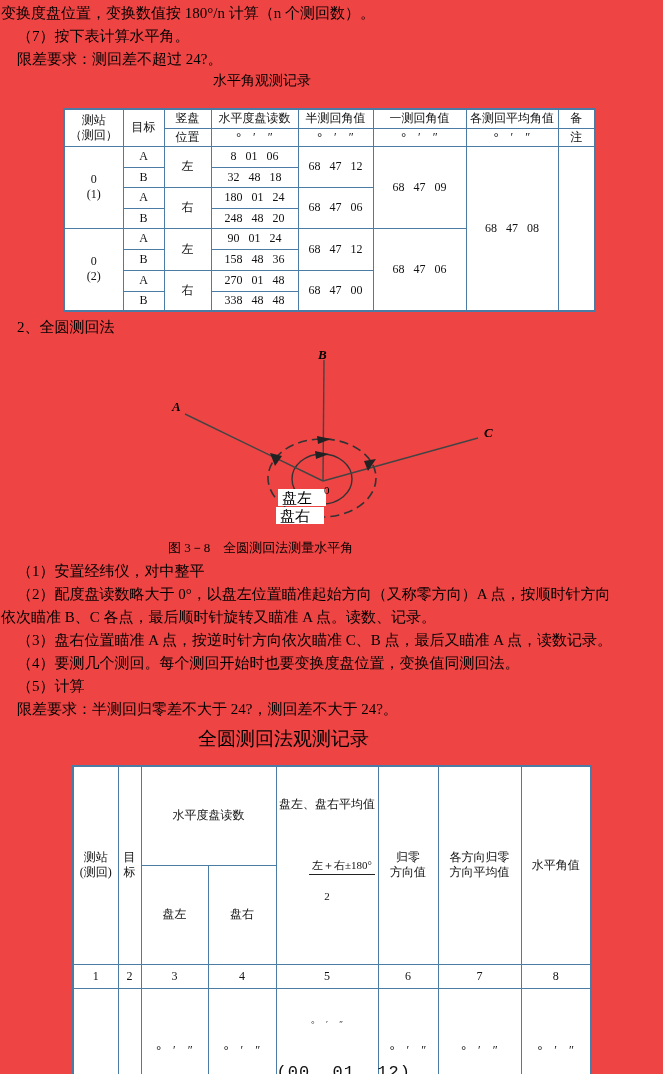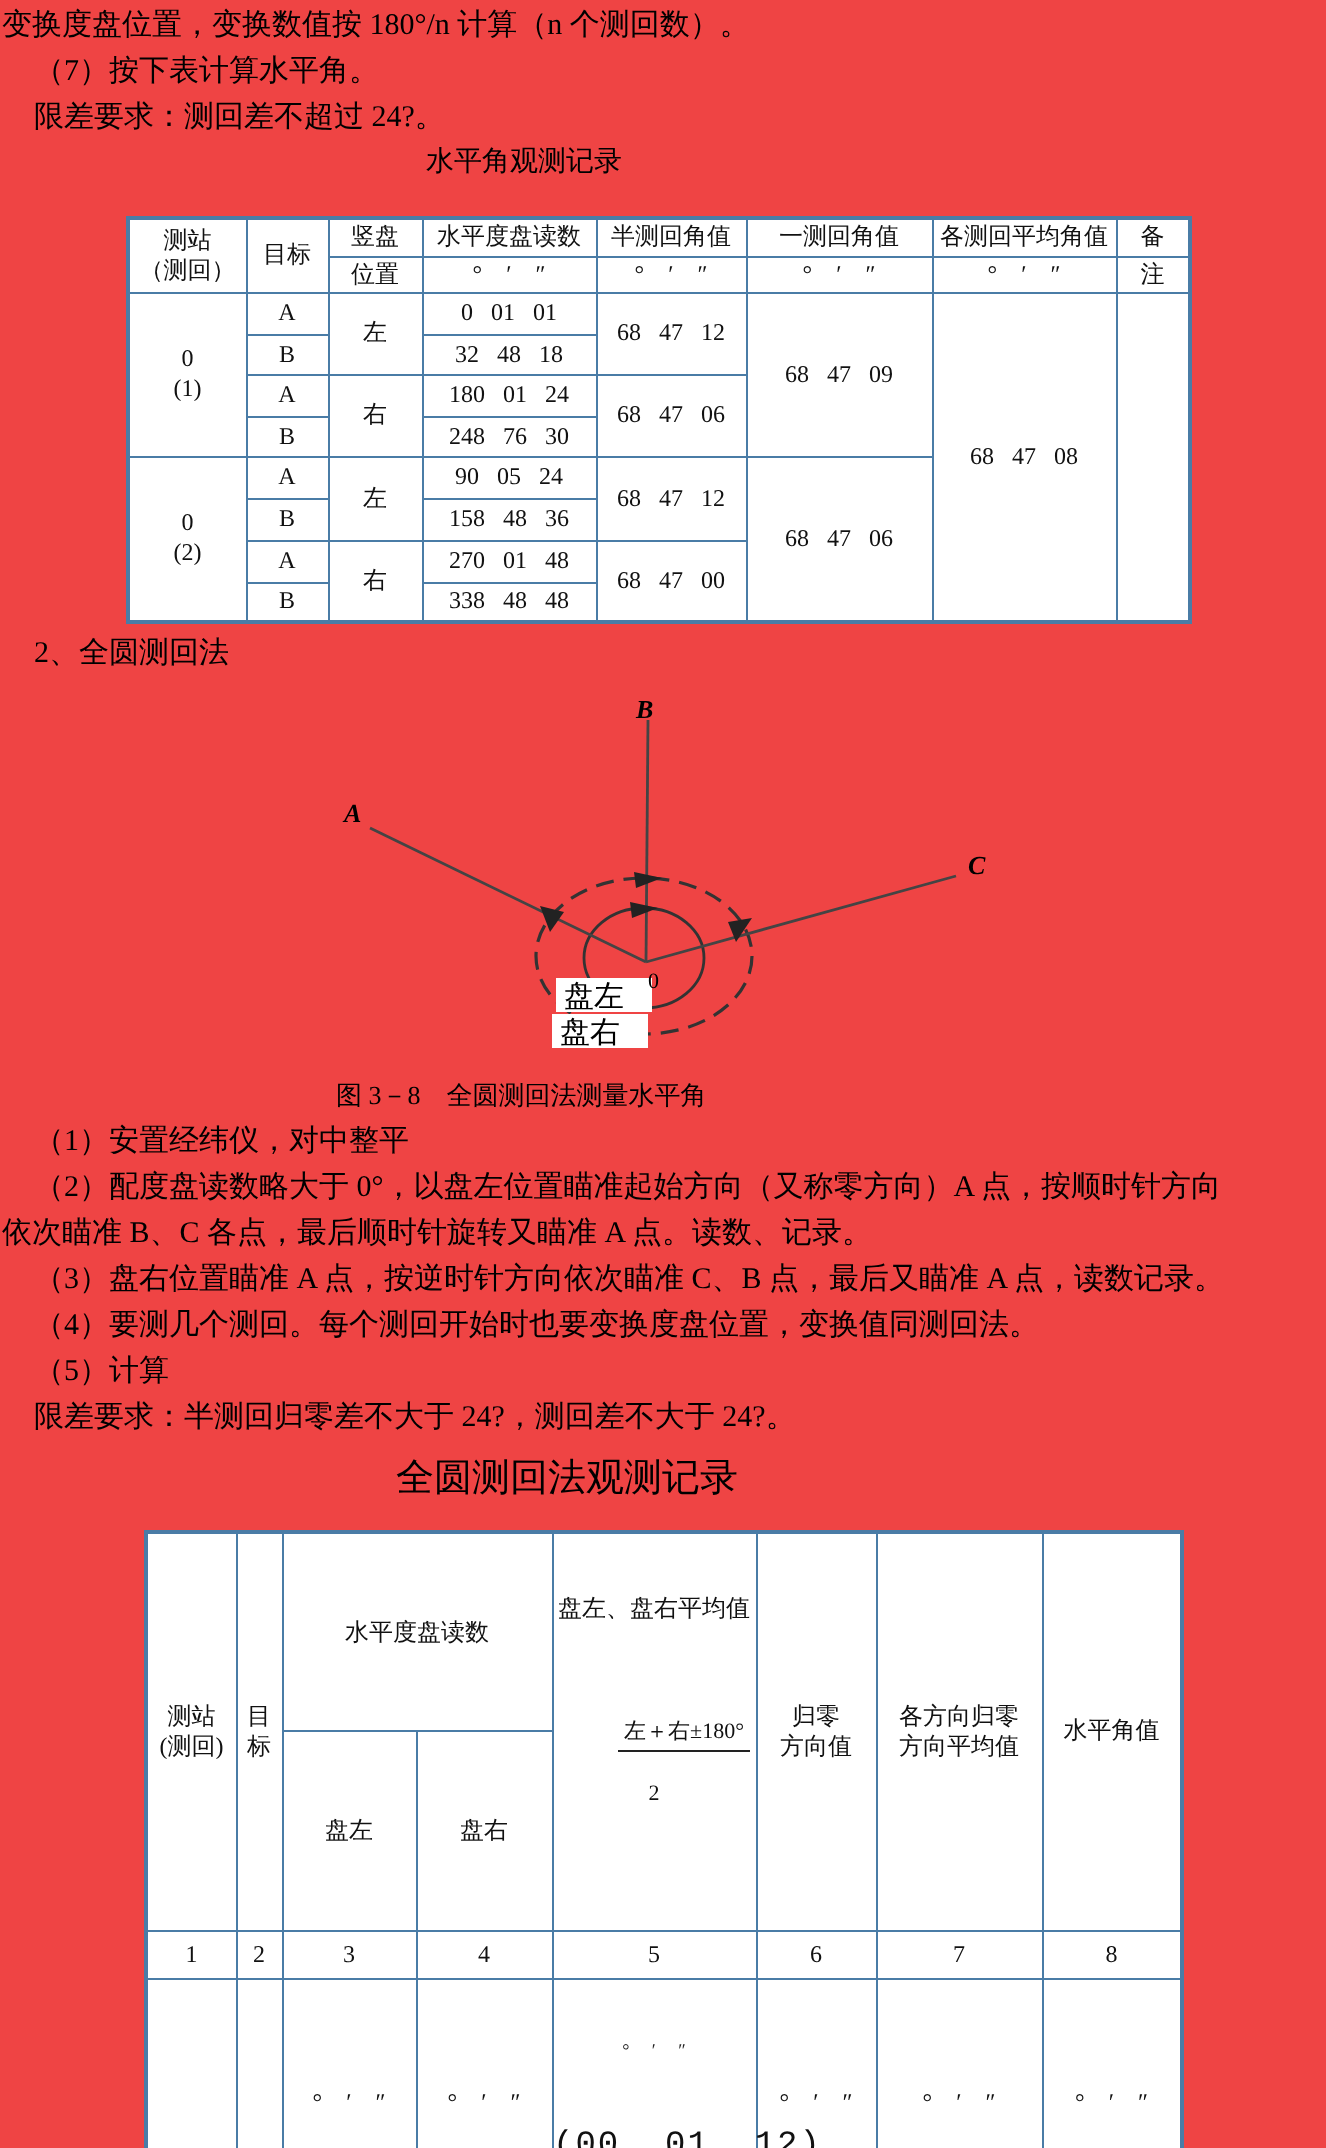--- a/index.html
+++ b/index.html
@@ -57,45 +57,45 @@
       <td class="u">° ′ ″</td>
       <td class="u">° ′ ″</td>
       <td class="u">° ′ ″</td>
       <td class="u">° ′ ″</td>
       <td>注</td>
     </tr>
     <tr style="height:21px">
       <td rowspan="4"><span>0</span><br><span>(1)</span></td>
       <td>A</td>
       <td rowspan="2">左</td>
-      <td>0   01   01</td>
+      <td>8   01   06</td>
       <td rowspan="2">68   47   12</td>
       <td rowspan="4">68   47   09</td>
       <td rowspan="8">68   47   08</td>
       <td rowspan="8"></td>
     </tr>
     <tr style="height:20px">
       <td>B</td>
       <td>32   48   18</td>
     </tr>
     <tr style="height:21px">
       <td class="db">A</td>
       <td rowspan="2">右</td>
       <td>180   01   24</td>
       <td rowspan="2">68   47   06</td>
     </tr>
     <tr style="height:20px">
       <td>B</td>
-      <td>248   76   30</td>
+      <td>248   48   20</td>
     </tr>
     <tr style="height:21px">
       <td rowspan="4"><span>0</span><br><span>(2)</span></td>
       <td>A</td>
       <td rowspan="2">左</td>
-      <td>90   05   24</td>
+      <td>90   01   24</td>
       <td rowspan="2">68   47   12</td>
       <td rowspan="4">68   47   06</td>
     </tr>
     <tr style="height:21px">
       <td>B</td>
       <td>158   48   36</td>
     </tr>
     <tr style="height:21px">
       <td>A</td>
       <td rowspan="2">右</td>

